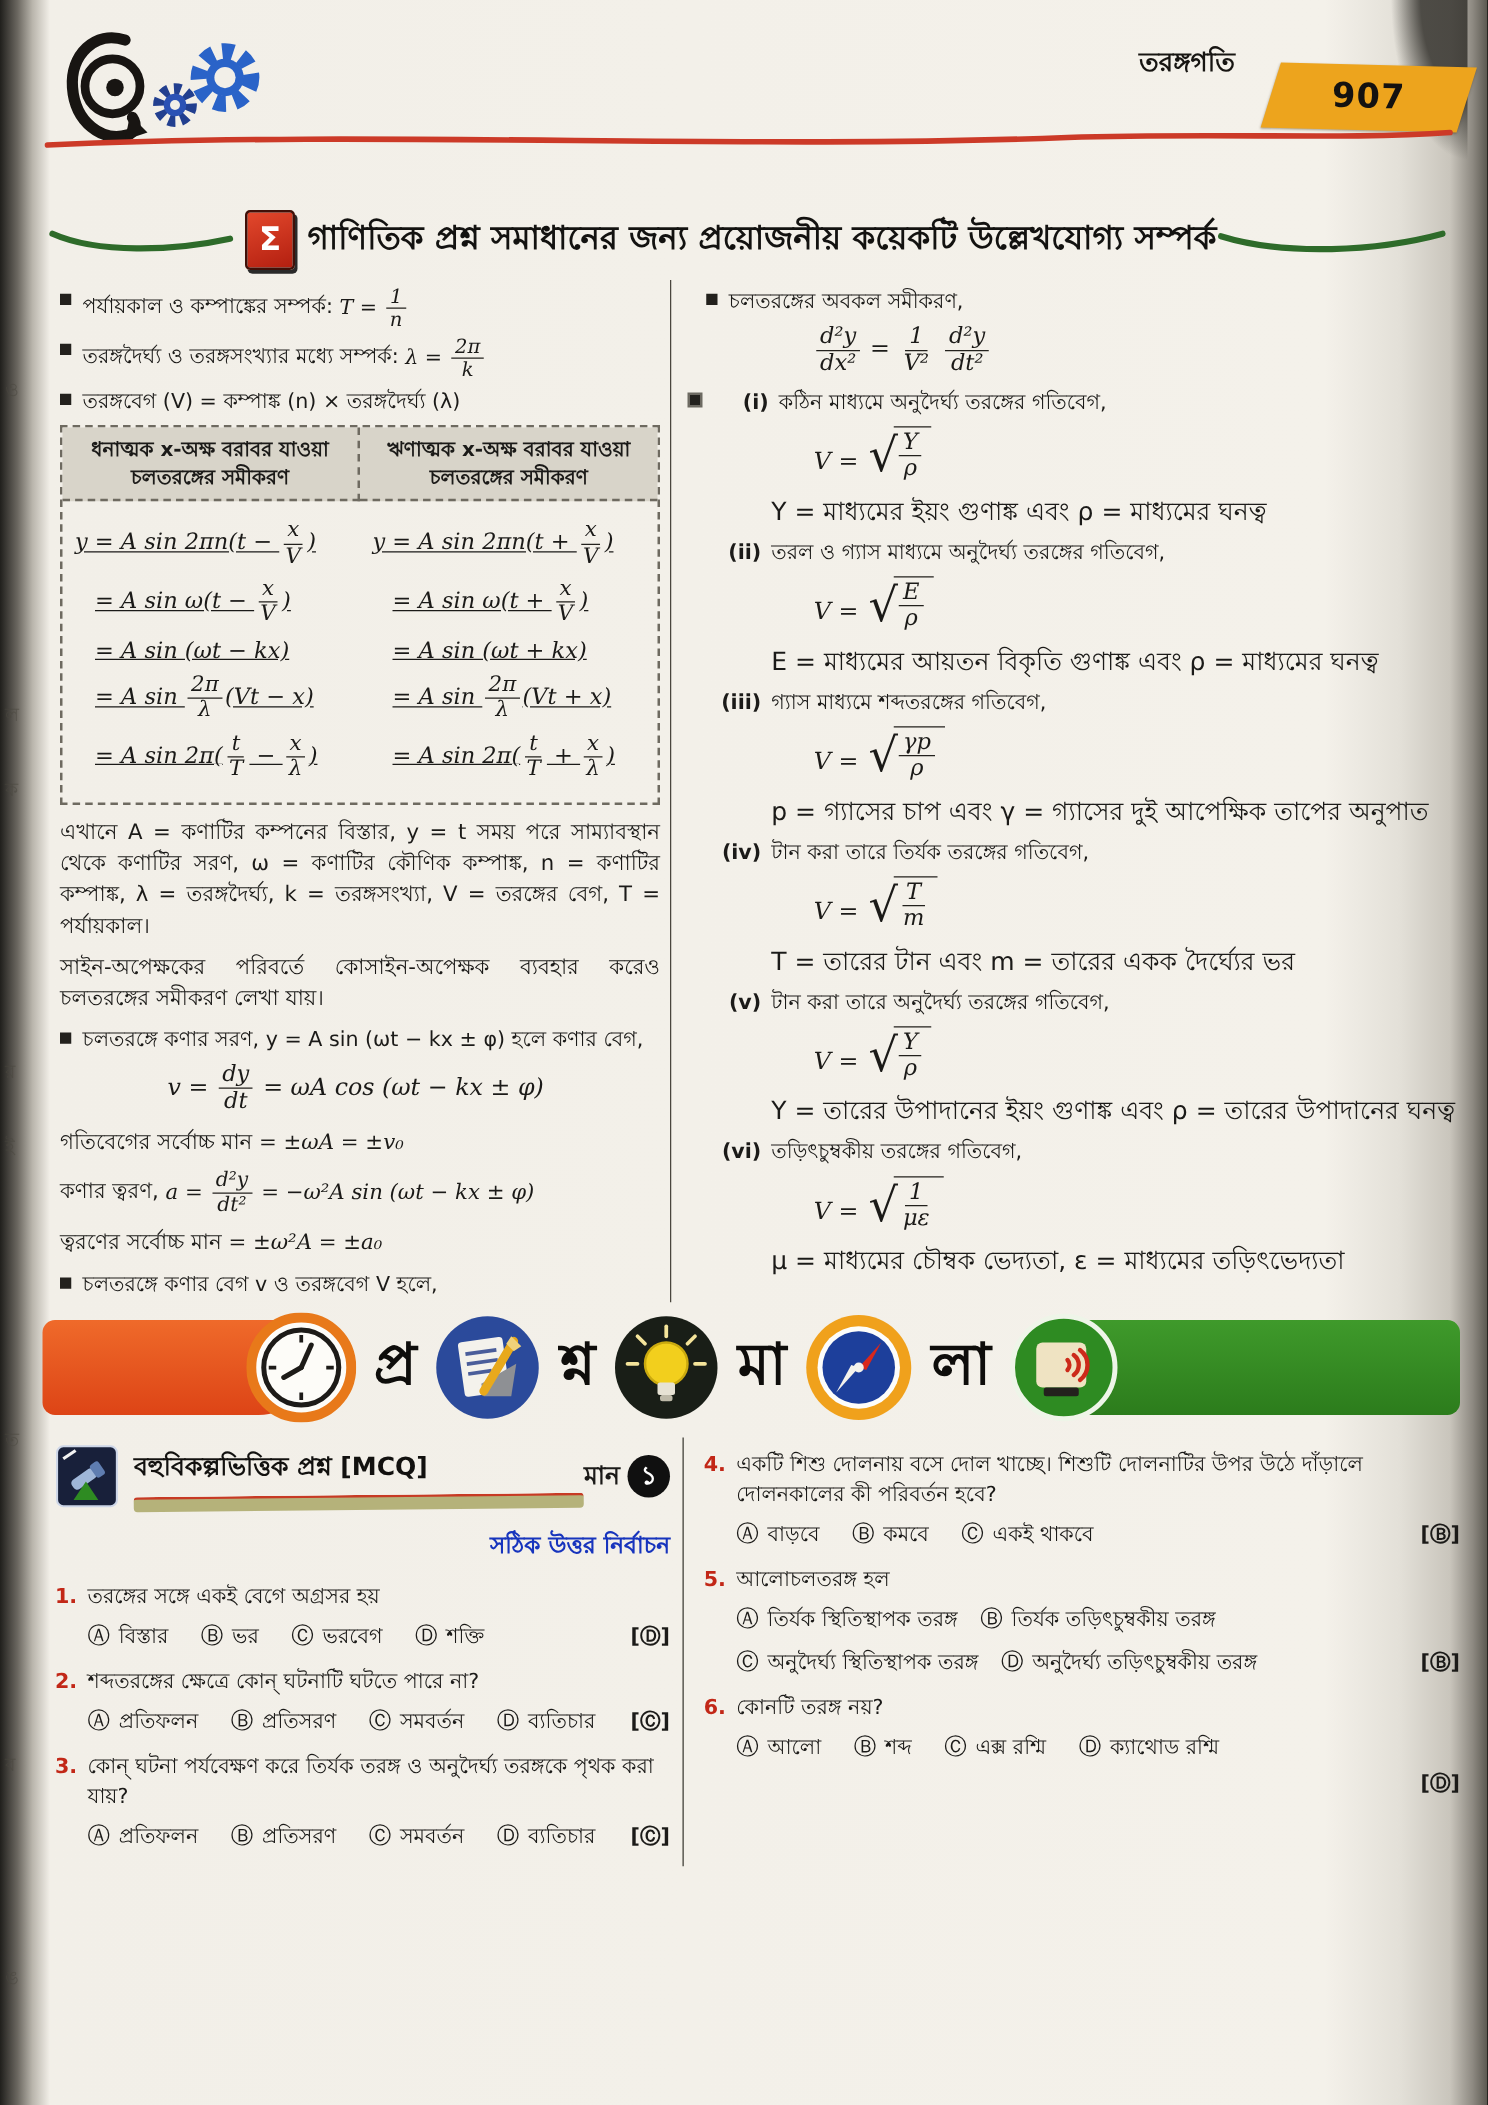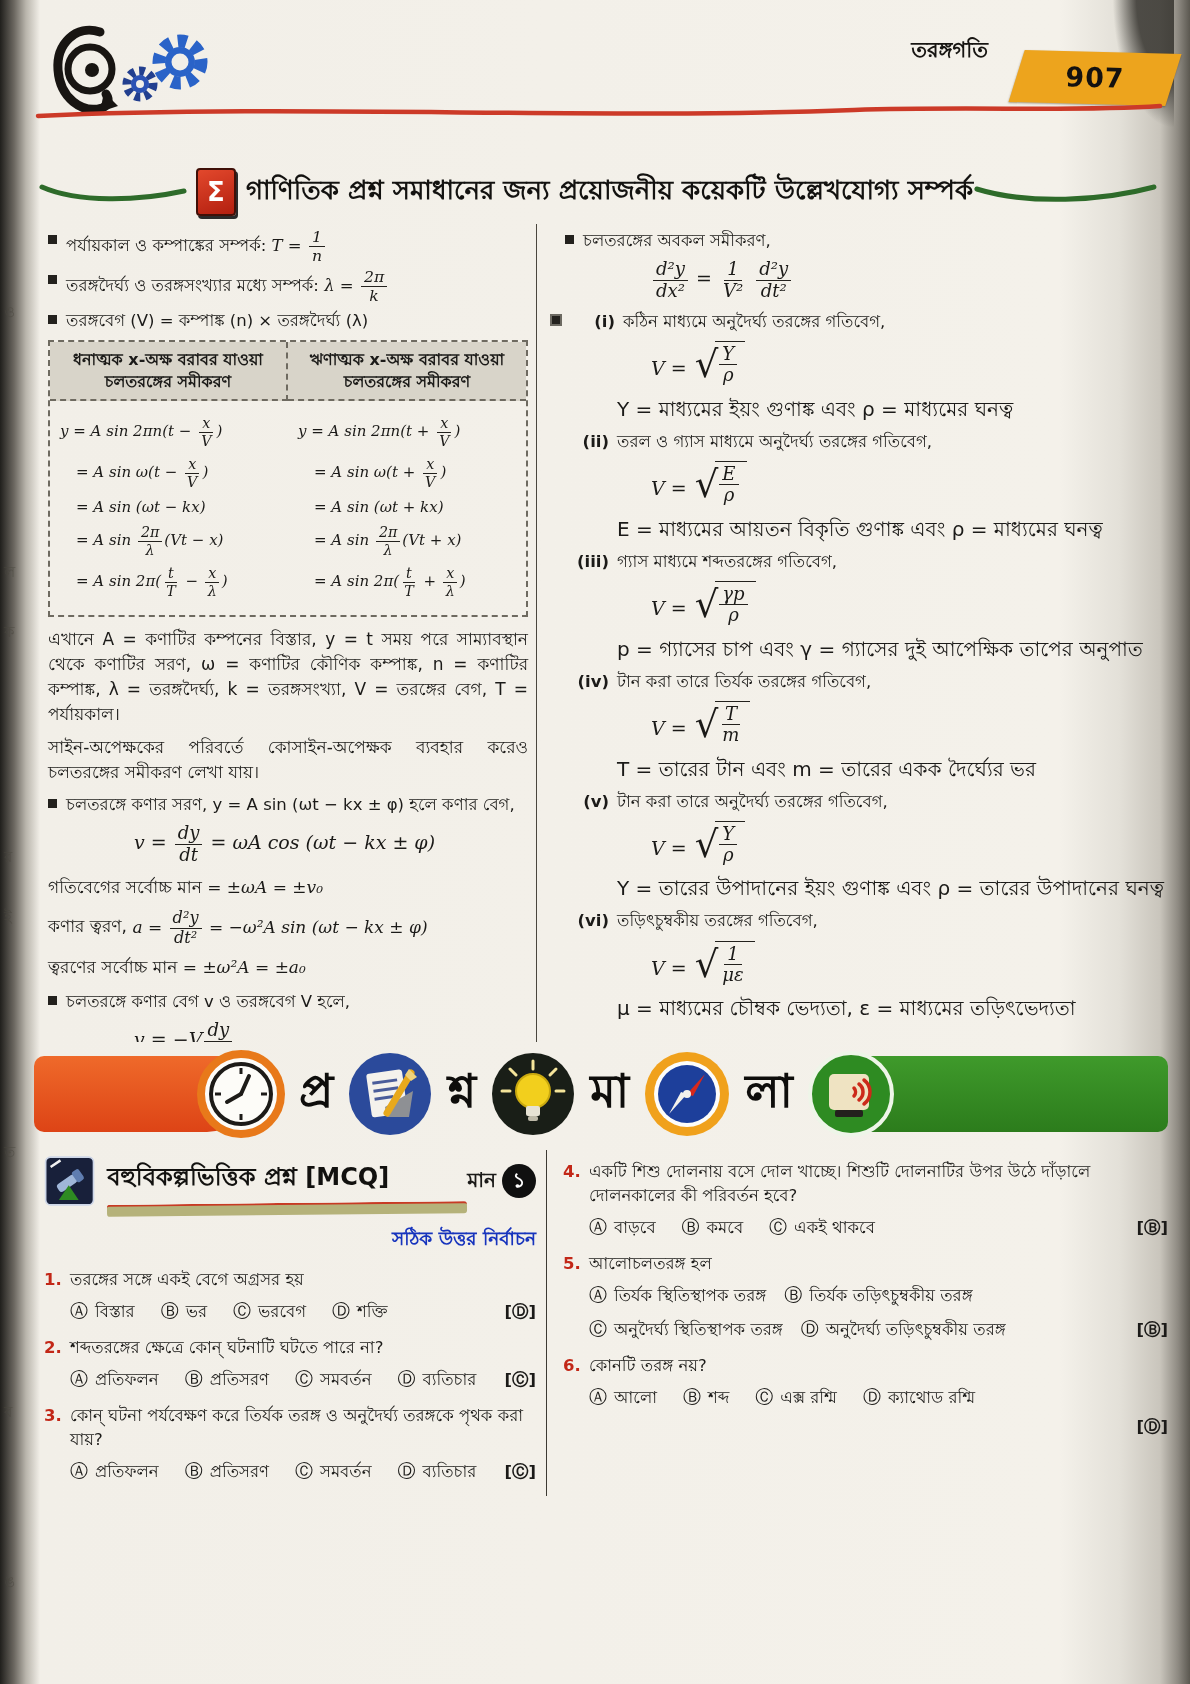--- a/index.html
+++ b/index.html
@@ -42,21 +42,21 @@
   .rad{font-style:normal;font-size:1.95em;line-height:.8;transform:translateY(2px);}
   .radi{border-top:1.7px solid #23211d;padding:3px 6px 0 2px;margin-left:-3px;}
   .dform{margin:8px 0 10px 86px;font-size:19px;}
   .para{font-size:17px;line-height:1.47;margin:8px 0;text-align:justify;}
   .mline{font-size:17px;margin:8px 0;}
   
   .wtable{display:grid;grid-template-columns:1fr 1fr;border:2px dashed #6e6a60;margin:8px 0 10px;}
   .wth{background:#d8d4c9;font-weight:bold;text-align:center;font-size:16px;line-height:1.35;padding:7px 6px;border-bottom:2px dashed #6e6a60;}
   .wth:first-child,.wtd:first-child{border-right:2px dashed #6e6a60;}
   .wtd{padding:6px 4px 8px 10px;}
-  .wrow{font-size:15px;margin:9px 0;}
+  .wrow{font-size:18px;margin:9px 0;text-decoration:underline;}
   .wrow.cont{padding-left:16px;}
   
   .item{display:flex;font-size:16.5px;line-height:1.4;margin-top:6px;}
   .inum{flex:none;font-weight:bold;width:44px;text-align:right;padding-right:8px;}
   .icap{flex:1;}
   .inote{font-size:20px;line-height:1.45;margin:2px 0 2px 52px;}
   .rsq{flex:none;width:10px;height:10px;background:#23211d;margin:5px 10px 0 -14px;outline:2px solid #6d6a62;outline-offset:-1px;}
 
   
   .banner{position:relative;height:100px;display:flex;align-items:center;margin-top:2px;}
@@ -65,21 +65,21 @@
   .bar.green{flex:1;background:linear-gradient(180deg,#3f9a2b,#2c7c1c);margin-left:-52px;border-top-left-radius:8px;}
   .bicon{flex:none;position:relative;z-index:2;}
   .bletter{flex:none;font-size:46px;font-weight:bold;color:#0e0d0b;margin:0 14px;z-index:2;}
 
   
   .mcq{position:relative;display:flex;margin-top:6px;padding-left:10px;}
   .mcqL{width:492px;flex:none;padding-right:10px;}
   .mcqR{flex:1;border-left:1.5px solid #3d3a33;padding-left:16px;}
   .mcq-headrow{display:flex;align-items:flex-start;}
   .mcq-titlewrap{margin-left:12px;}
-  .mcq-title{font-weight:bold;font-size:24px;color:#12110f;padding-top:8px;}
+  .mcq-title{font-weight:bold;font-size:20px;color:#12110f;padding-top:8px;}
   .mcq-underline{margin-top:5px;width:360px;height:10px;background:#b5b27a;border-top:2.5px solid #c73a24;transform:rotate(-.6deg);border-radius:3px;}
   .marks{margin-left:auto;display:flex;align-items:center;padding-top:14px;}
   .marks-label{font-weight:bold;font-size:20px;margin-right:6px;}
   .marks-circle{width:34px;height:34px;border-radius:50%;background:#101010;color:#fff;font-weight:bold;font-size:20px;display:flex;align-items:center;justify-content:center;}
   .mcq-sub{color:#1734bd;font-weight:bold;font-size:18.5px;text-align:right;margin:10px 0 12px 90px;}
   .q{margin:10px 0;}
   .qt{display:flex;font-size:16.5px;line-height:1.45;}
   .qn{flex:none;color:#c22717;font-weight:bold;width:26px;}
   .opts{display:flex;align-items:baseline;margin:7px 0 0 26px;font-size:16.5px;flex-wrap:nowrap;}
   .opt{display:inline-flex;align-items:baseline;margin-right:26px;white-space:nowrap;}

